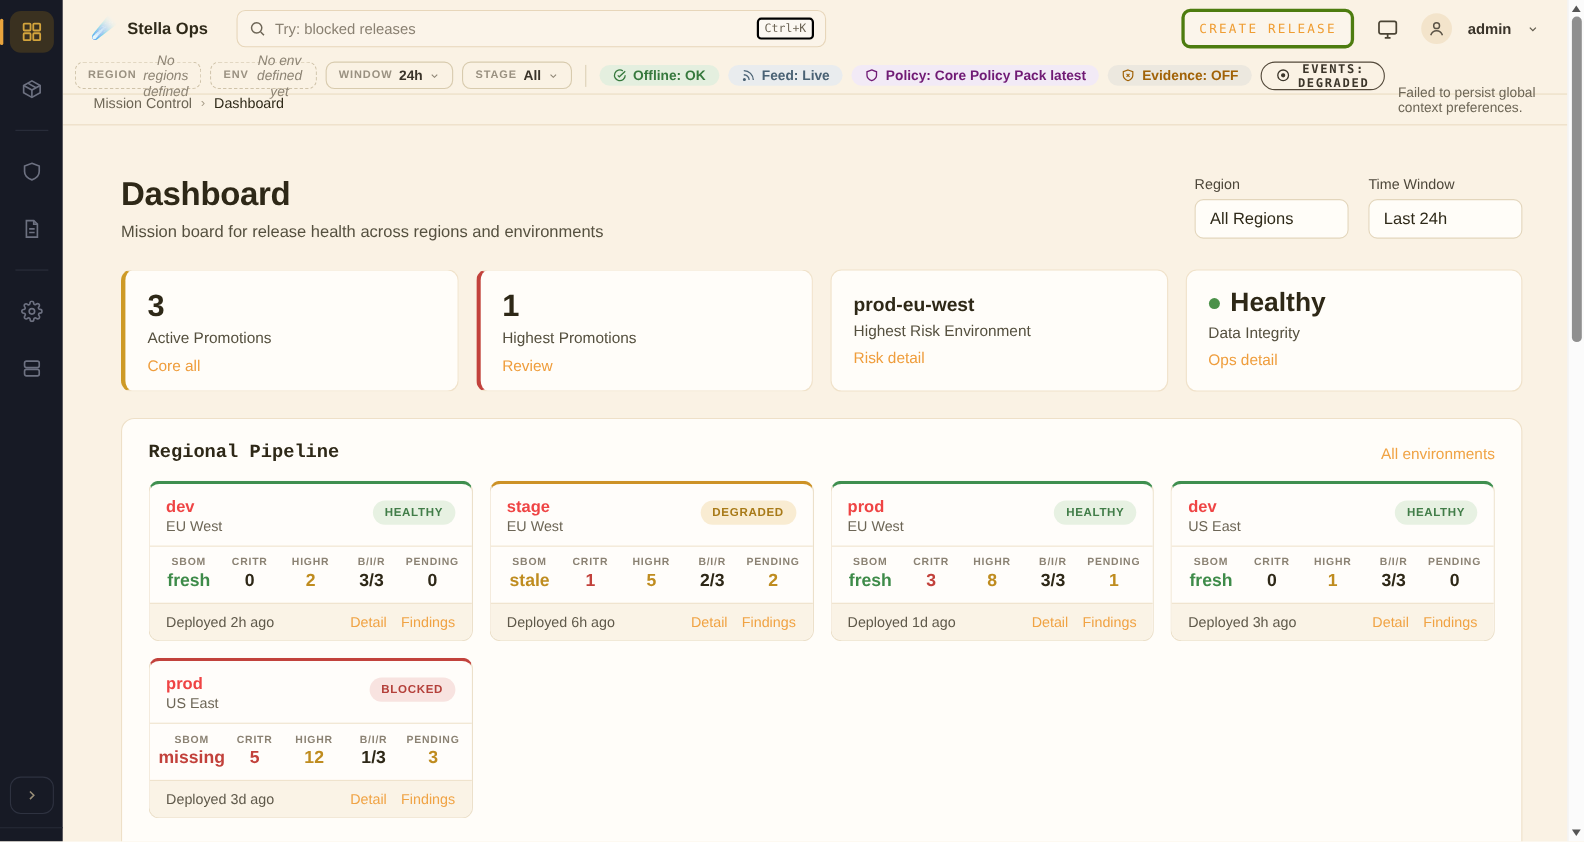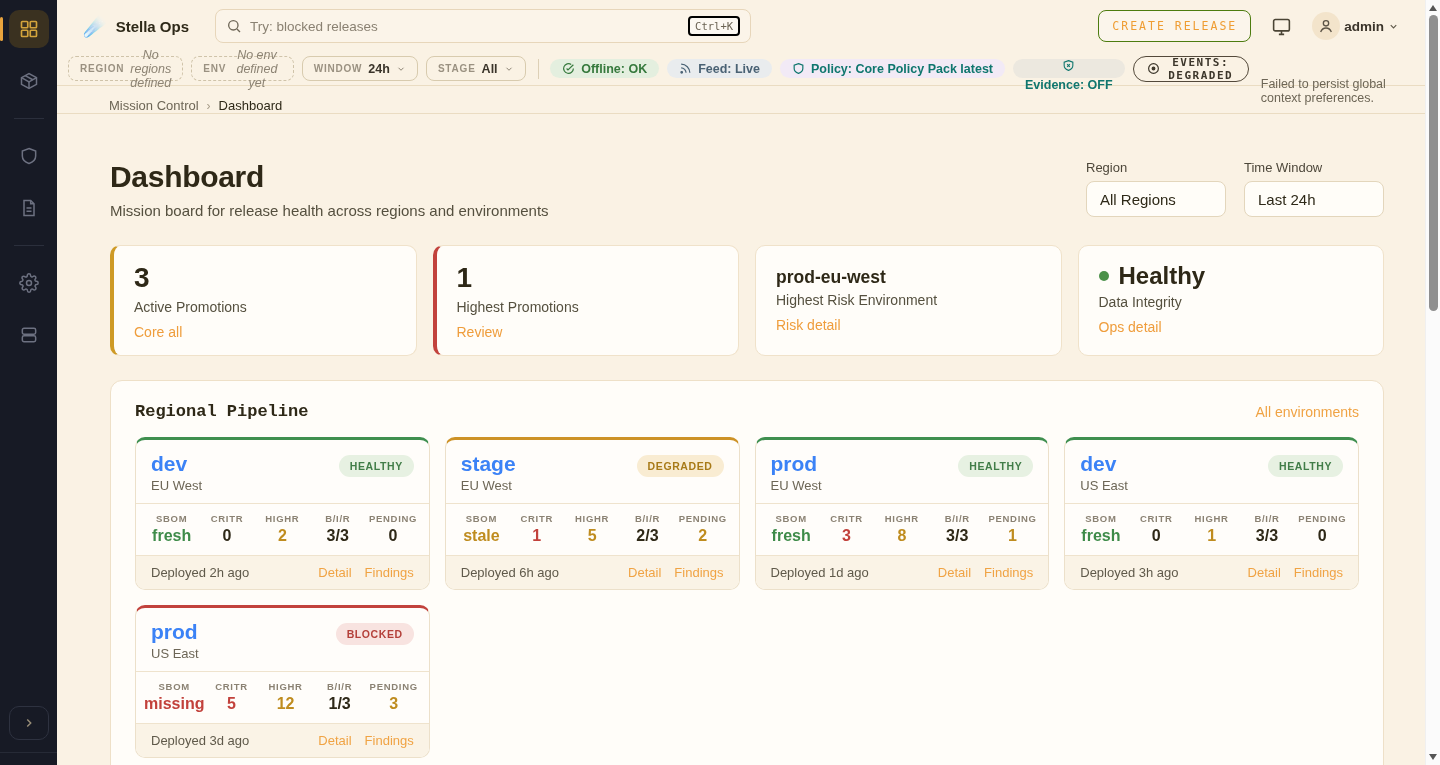--- a/index.html
+++ b/index.html
@@ -53,26 +53,26 @@
     font-family:"Liberation Sans",sans-serif; font-size:13.5px; color:#2e2918;
   }
   .searchbox input::placeholder { color:#8a8172; }
   .kbd {
     font-family:"DejaVu Sans Mono","Liberation Mono",monospace; font-size:10.5px;
     color:#6b6354; border:2px solid #000000; border-radius:4px; padding:2px 5px; background:rgba(255,255,255,0.4);
   }
   .topbar-right { margin-left:auto; display:flex; align-items:center; gap:20px; }
   .create-release {
     font-family:"DejaVu Sans Mono","Liberation Mono",monospace; font-size:11.5px; letter-spacing:2px;
-    color:#ef9d33; border:1px solid #4d7c0f; border-radius:8px; padding:8px 13px;
+    color:#ef9d33; border:3px solid #4d7c0f; border-radius:8px; padding:8px 13px;
     background:rgba(255,255,255,0.25); cursor:pointer;
   }
   .icon-btn { background:none; border:none; color:#4a4434; cursor:pointer; display:flex; }
   .icon-btn svg { width:21px; height:21px; }
-  .user-menu { display:flex; align-items:center; gap:4px; cursor:pointer; }
+  .user-menu { display:flex; align-items:center; gap:14px; cursor:pointer; }
   .avatar {
     width:28px; height:28px; border-radius:50%; background:#f3e4cb; color:#5b5346;
     display:flex; align-items:center; justify-content:center;
   }
   .avatar svg { width:16px; height:16px; }
   .user-name { font-size:13.5px; font-weight:bold; color:#3a342a; }
   .chev { width:11px; height:11px; color:#5f594a; }
 
   
   .context-bar {
@@ -89,35 +89,35 @@
   .ctx-chip.solid .ctx-value { font-style:normal; color:#3a342a; font-weight:bold; font-size:12.5px; }
   .ctx-chip .chev { width:10px; height:10px; color:#8d8474; }
   .ctx-sep { width:1px; height:20px; background:#ddd0b6; margin:0 4px; }
   .pill {
     display:flex; align-items:center; gap:6px; height:19px; padding:0 12px;
     border-radius:999px; font-size:12.5px; font-weight:bold; white-space:nowrap;
   }
   .pill svg { width:13px; height:13px; }
   .pill.green  { background:#e4efdf; color:#36793d; }
   .pill.slate  { background:#e9ecee; color:#4a6274; }
-  .pill.purple { background:#f2eaf6; color:#0f766e; }
-  .pill.neutral{ background:#ece8df; color:#0f766e;flex-direction:column; }
+  .pill.purple { background:#f2eaf6; color:#701a75; }
+  .pill.neutral{ background:#ece8df; color:#a16207; }
   .events-pill {
     display:flex; align-items:center; gap:7px; height:26px; padding:0 13px;
     border:1.5px solid #53493a; border-radius:999px; cursor:pointer; background:transparent;
     font-family:"DejaVu Sans Mono","Liberation Mono",monospace; font-size:11px;
     letter-spacing:1.5px; color:#3c362a; font-weight:bold;
   }
   .events-pill svg { width:13px; height:13px; }
   .events-msg { font-size:12.5px; color:#6d6656; margin-left:4px;margin-top:44px; }
 
   
   .breadcrumb-bar {
-    height:28px; flex:0 0 28px; display:flex; align-items:flex-end; gap:8px;
-    padding:0 52px; border-bottom:1px solid #eadcc2; font-size:13px;
+    height:28px; flex:0 0 28px; display:flex; align-items:flex-start; gap:8px;
+    padding:0 28px; border-bottom:1px solid #eadcc2; font-size:13px;
   }
   .crumb-parent { color:#6d6656; cursor:pointer; }
   .crumb-sep { color:#a79d89; font-size:12px; }
   .crumb-current { color:#2e2918; }
 
   
   .content { flex:1; padding:46px 41px 0 53px; overflow:hidden; }
   .page-head { display:flex; justify-content:space-between; align-items:flex-start; }
   .page-title { font-size:30px; font-weight:bold; color:#2e2817; letter-spacing:-0.3px; }
   .page-subtitle { font-size:15px; color:#55503f; margin-top:8px; }
@@ -154,21 +154,21 @@
   .pipeline-link { font-size:14px; color:#f0a344; cursor:pointer; }
   .env-grid { display:grid; grid-template-columns:repeat(4,1fr); gap:15px; }
   .env-card {
     border:1px solid #ece0ca; border-top:3px solid #999; border-radius:10px;
     background:#fffdfa; overflow:hidden;
   }
   .env-card[data-tone="green"] { border-top-color:#3f8f4f; }
   .env-card[data-tone="amber"] { border-top-color:#cd9226; }
   .env-card[data-tone="red"]   { border-top-color:#c2423c; }
   .env-head { display:flex; justify-content:space-between; align-items:flex-start; padding:12px 15px 10px 15px; }
-  .env-name { font-size:21px; font-weight:bold; color:#3b82f6; }
+  .env-name { font-size:15px; font-weight:bold; color:#ef4444; }
   .env-region { font-size:13px; color:#6d6656; margin-top:2px; }
   .badge {
     font-size:10.5px; font-weight:bold; letter-spacing:0.6px; border-radius:999px;
     padding:5px 11px; margin-top:3px;
   }
   .badge[data-tone="green"] { background:#e7f1e2; color:#417d48; }
   .badge[data-tone="amber"] { background:#f9ecd2; color:#a87a18; }
   .badge[data-tone="red"]   { background:#f8e3e0; color:#b4403a; }
   .env-metrics {
     display:grid; grid-template-columns:repeat(5,1fr); border-top:1px solid #efe3cd;

